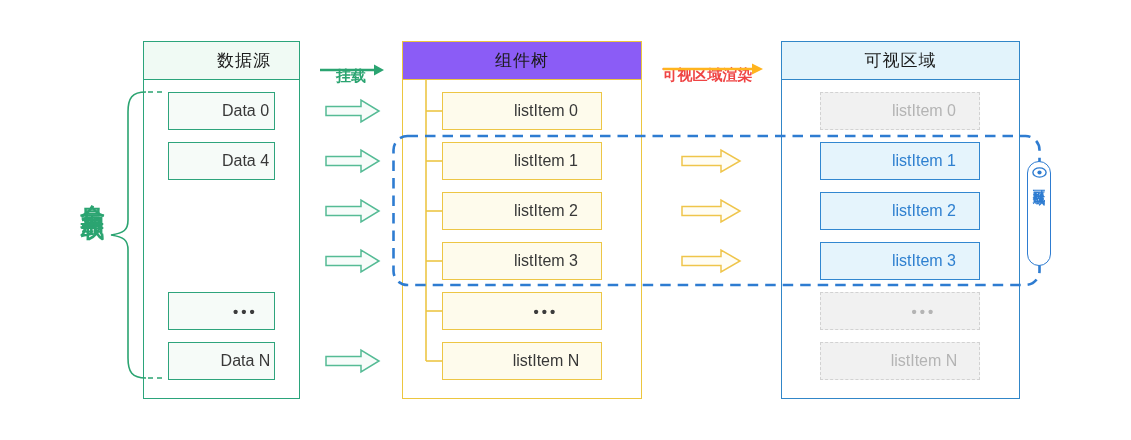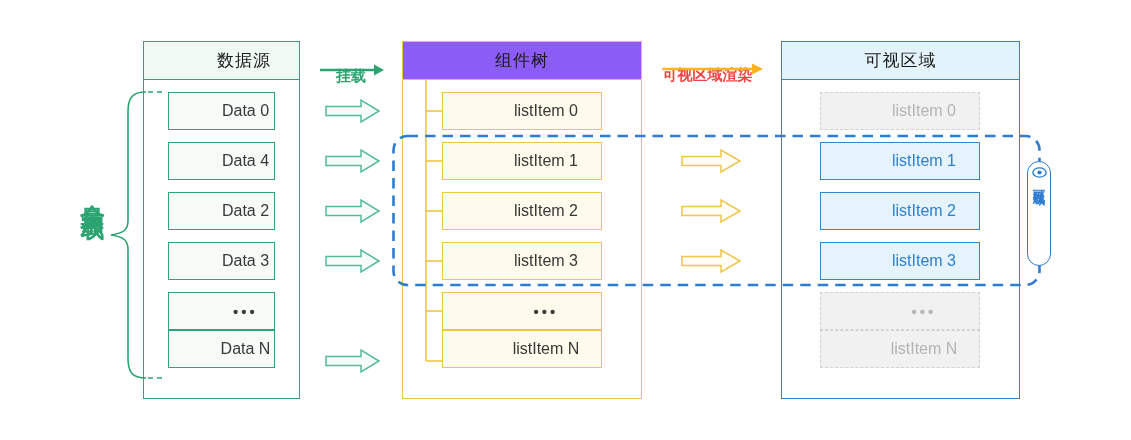--- a/index.html
+++ b/index.html
@@ -22,21 +22,21 @@
   
   .item{
     position:absolute;height:38px;box-sizing:border-box;
     display:flex;align-items:center;justify-content:center;font-size:16px;z-index:2;padding-left:48px;
   }
   .c1{left:168px;width:107px;background:#F6FBF8;border:1.5px solid #2EA47C;color:#383838;}
   .c2{left:442px;width:160px;background:#FEFBEC;border:1.5px solid #EDC645;color:#383838;}
   .c3{left:820px;width:160px;}
   .c3.active{background:#E5F4FC;border:1.5px solid #3287D0;color:#2F80D0;}
   .c3.ghost{background:#F1F1F1;border:1.5px dashed #D2D2D2;color:#B4B4B4;}
-  .r0{top:92px}.r1{top:142px}.r2{top:192px}.r3{top:242px}.r4{top:292px}.r5{top:330px}
+  .r0{top:92px}.r1{top:142px}.r2{top:192px}.r3{top:242px}.r4{top:292px}.r5{top:342px}
   .dots{font-size:15px;font-weight:700;letter-spacing:3px;color:#3C3C3C;}
   
   .flow-label{position:absolute;text-align:center;font-size:15px;font-weight:700;z-index:3;margin-top:20px;}
   .mount-label{left:318px;width:66px;top:47px;color:#2BA471;}
   .vr-label{left:645px;width:125px;top:46px;color:#ef4444;}
   
   .vtext{writing-mode:vertical-rl;text-orientation:upright;}
   .full-load{
     position:absolute;left:79px;top:184px;color:#2BA471;
     font-size:24px;font-weight:700;letter-spacing:4px;line-height:1.1;z-index:3;
@@ -63,22 +63,20 @@
   </div>
   <div class="col col-yellow">
     <div class="col-header">组件树</div>
   </div>
   <div class="col col-blue">
     <div class="col-header">可视区域</div>
   </div>
 
   <div class="item c1 r0">Data 0</div>
   <div class="item c1 r1">Data 4</div>
-  <div class="item c1 r2">Data 2</div>
-  <div class="item c1 r3">Data 3</div>
   <div class="item c1 r4 dots">•••</div>
   <div class="item c1 r5">Data N</div>
 
   <div class="item c2 r0">listItem 0</div>
   <div class="item c2 r1">listItem 1</div>
   <div class="item c2 r2">listItem 2</div>
   <div class="item c2 r3">listItem 3</div>
   <div class="item c2 r4 dots">•••</div>
   <div class="item c2 r5">listItem N</div>
 

